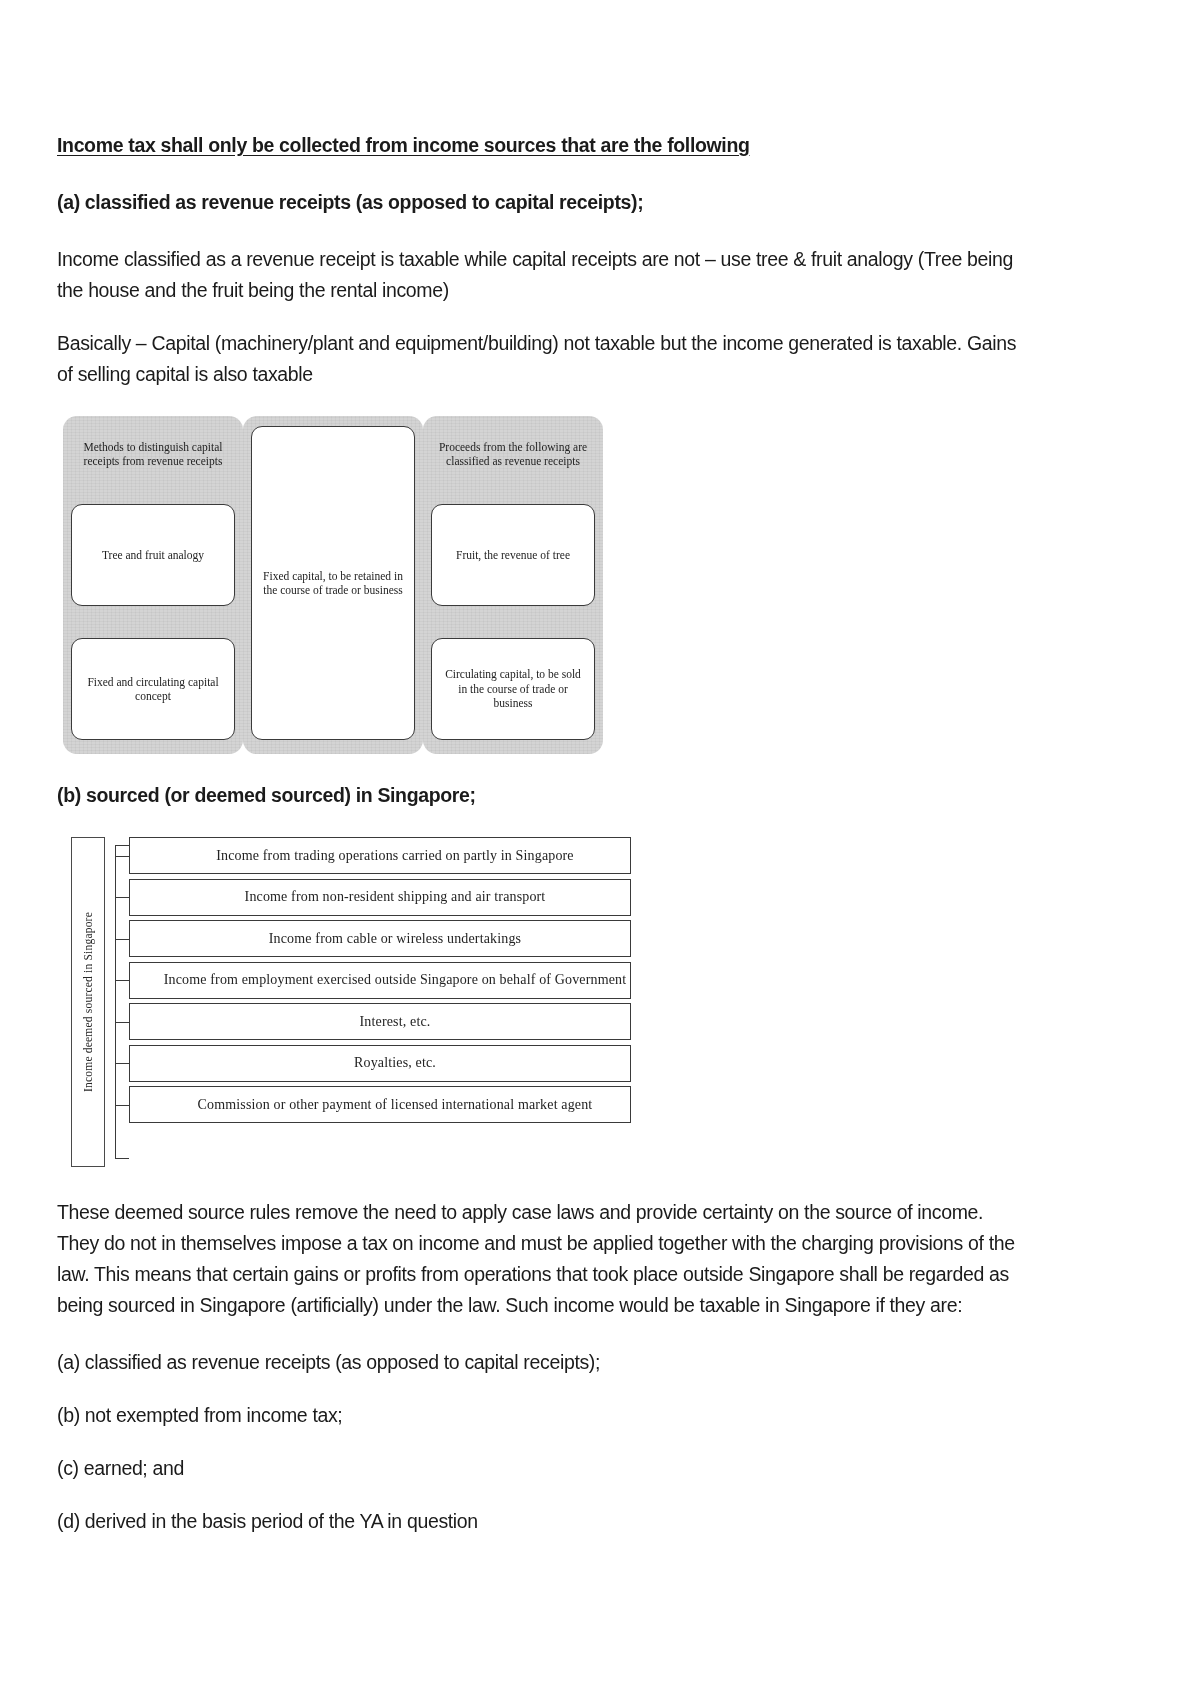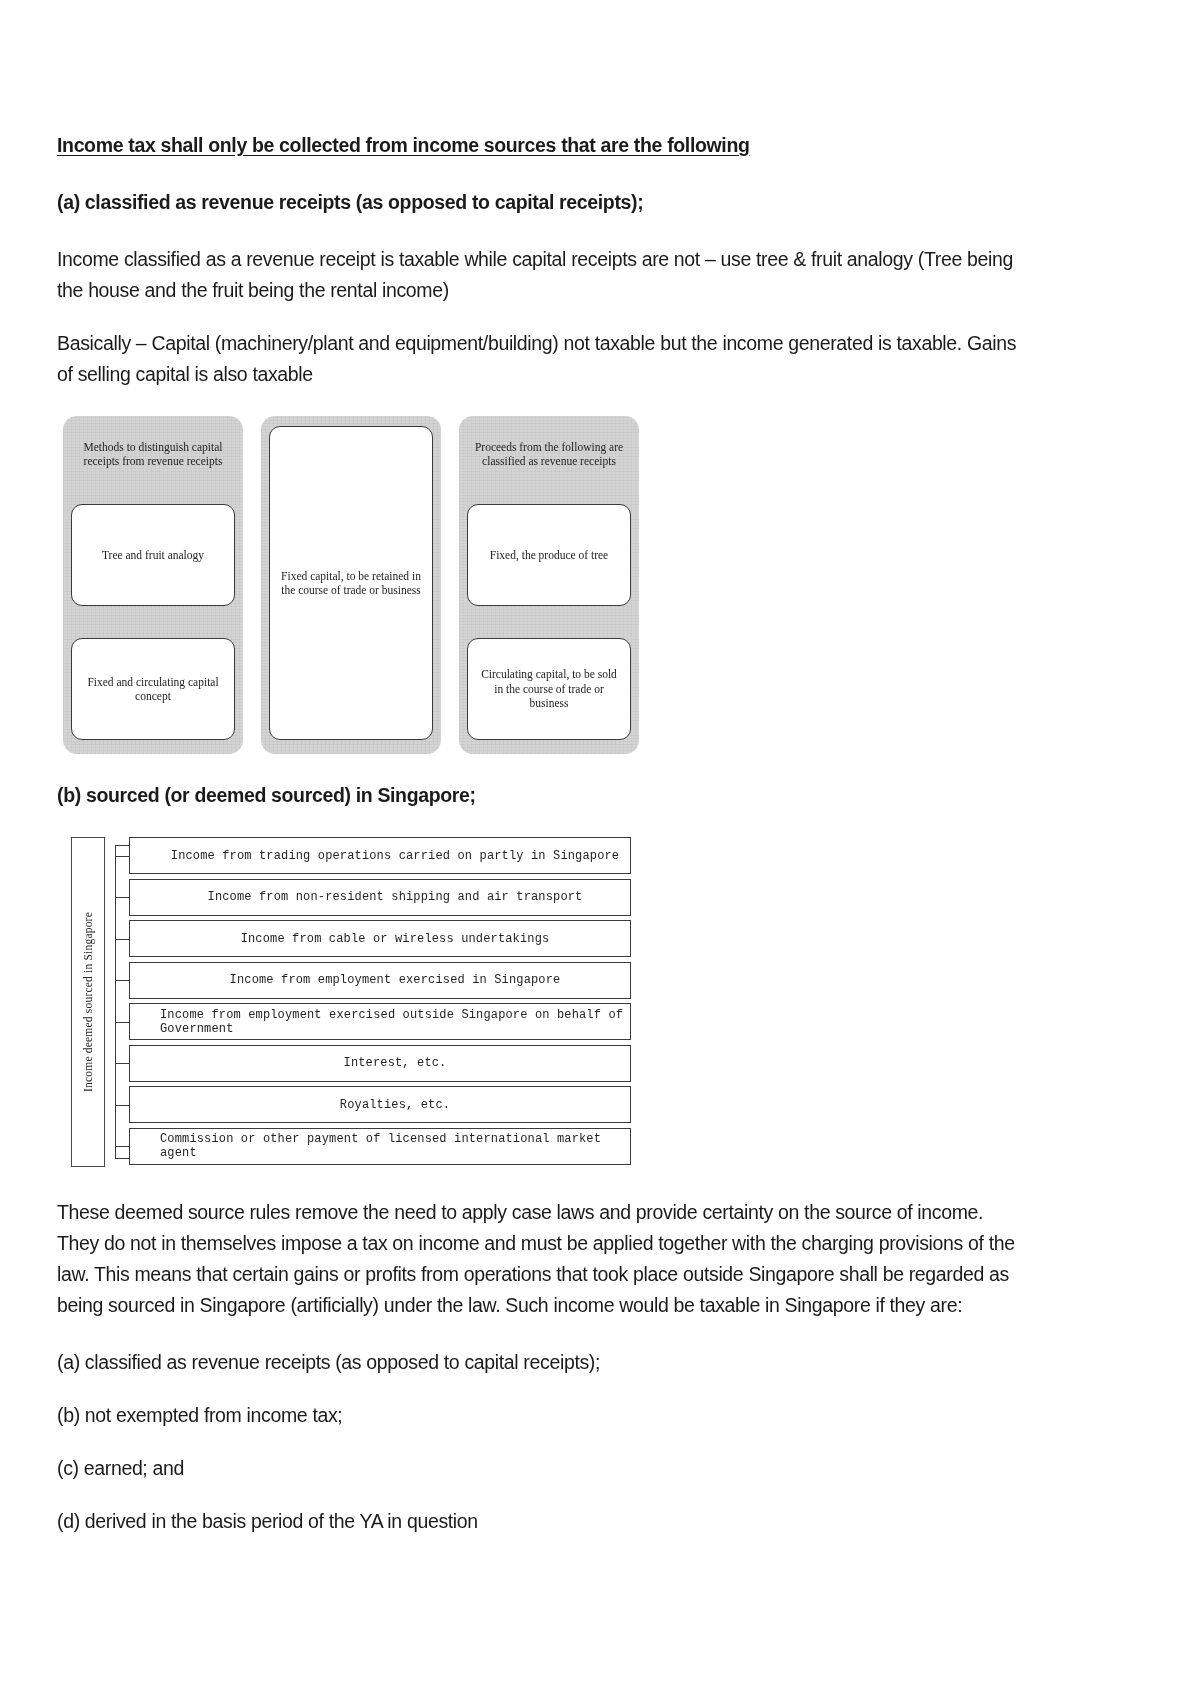--- a/index.html
+++ b/index.html
@@ -47,21 +47,20 @@
   .para.tight {
     margin-bottom: 22px;
   }
   .para.block {
     margin-bottom: 26px;
   }
 
   
   .fig1 {
     display: flex;
-    gap: 18px;
     margin: 8px 0 26px 6px;
     width: 578px;
   }
   .fig1-col {
     width: 180px;
     background:
       repeating-linear-gradient(0deg, rgba(0,0,0,0.035) 0px, rgba(0,0,0,0.035) 1px, rgba(255,255,255,0) 1px, rgba(255,255,255,0) 3px),
       repeating-linear-gradient(90deg, rgba(0,0,0,0.03) 0px, rgba(0,0,0,0.03) 1px, rgba(255,255,255,0) 1px, rgba(255,255,255,0) 4px),
       #d4d4d4;
     border-radius: 14px;
@@ -158,22 +157,22 @@
     border-top: 1.5px solid #3a3a3a;
   }
   .fig2-box {
     border: 1.5px solid #3a3a3a;
     background: #ffffff;
     height: 100%;
     box-sizing: border-box;
     display: flex;
     align-items: center;
     justify-content: center;
-    font-family: Liberation Mono, monospace;
-    font-size: 12px;
+    font-family: Liberation Serif, serif;
+    font-size: 14px;
     color: #232323;
     letter-spacing: 0.15px;
     padding-left: 30px;
   }
 </style>
 </head>
 <body>
 
 <div class="page">
 
@@ -192,21 +191,21 @@
       <div class="fig1-box">Tree and fruit analogy</div>
       <div class="fig1-box">Fixed and circulating capital concept</div>
     </div>
 
     <div class="fig1-col">
       <div class="fig1-box">Fixed capital, to be retained in the course of trade or business</div>
     </div>
 
     <div class="fig1-col">
       <div class="fig1-title">Proceeds from the following are classified as revenue receipts</div>
-      <div class="fig1-box">Fixed, the produce of tree</div>
+      <div class="fig1-box">Fruit, the revenue of tree</div>
       <div class="fig1-box">Circulating capital, to be sold in the course of trade or business</div>
     </div>
 
   </div>
 
   <p class="para bold">(b) sourced (or deemed sourced) in Singapore;</p>
 
   <div class="fig2">
 
     <div class="fig2-spine">
@@ -220,24 +219,20 @@
         <span class="fig2-tick"></span>
         <div class="fig2-box">Income from trading operations carried on partly in Singapore</div>
       </div>
       <div class="fig2-row">
         <span class="fig2-tick"></span>
         <div class="fig2-box">Income from non-resident shipping and air transport</div>
       </div>
       <div class="fig2-row">
         <span class="fig2-tick"></span>
         <div class="fig2-box">Income from cable or wireless undertakings</div>
-      </div>
-      <div class="fig2-row">
-        <span class="fig2-tick"></span>
-        <div class="fig2-box">Income from employment exercised in Singapore</div>
       </div>
       <div class="fig2-row">
         <span class="fig2-tick"></span>
         <div class="fig2-box">Income from employment exercised outside Singapore on behalf of Government</div>
       </div>
       <div class="fig2-row">
         <span class="fig2-tick"></span>
         <div class="fig2-box">Interest, etc.</div>
       </div>
       <div class="fig2-row">

